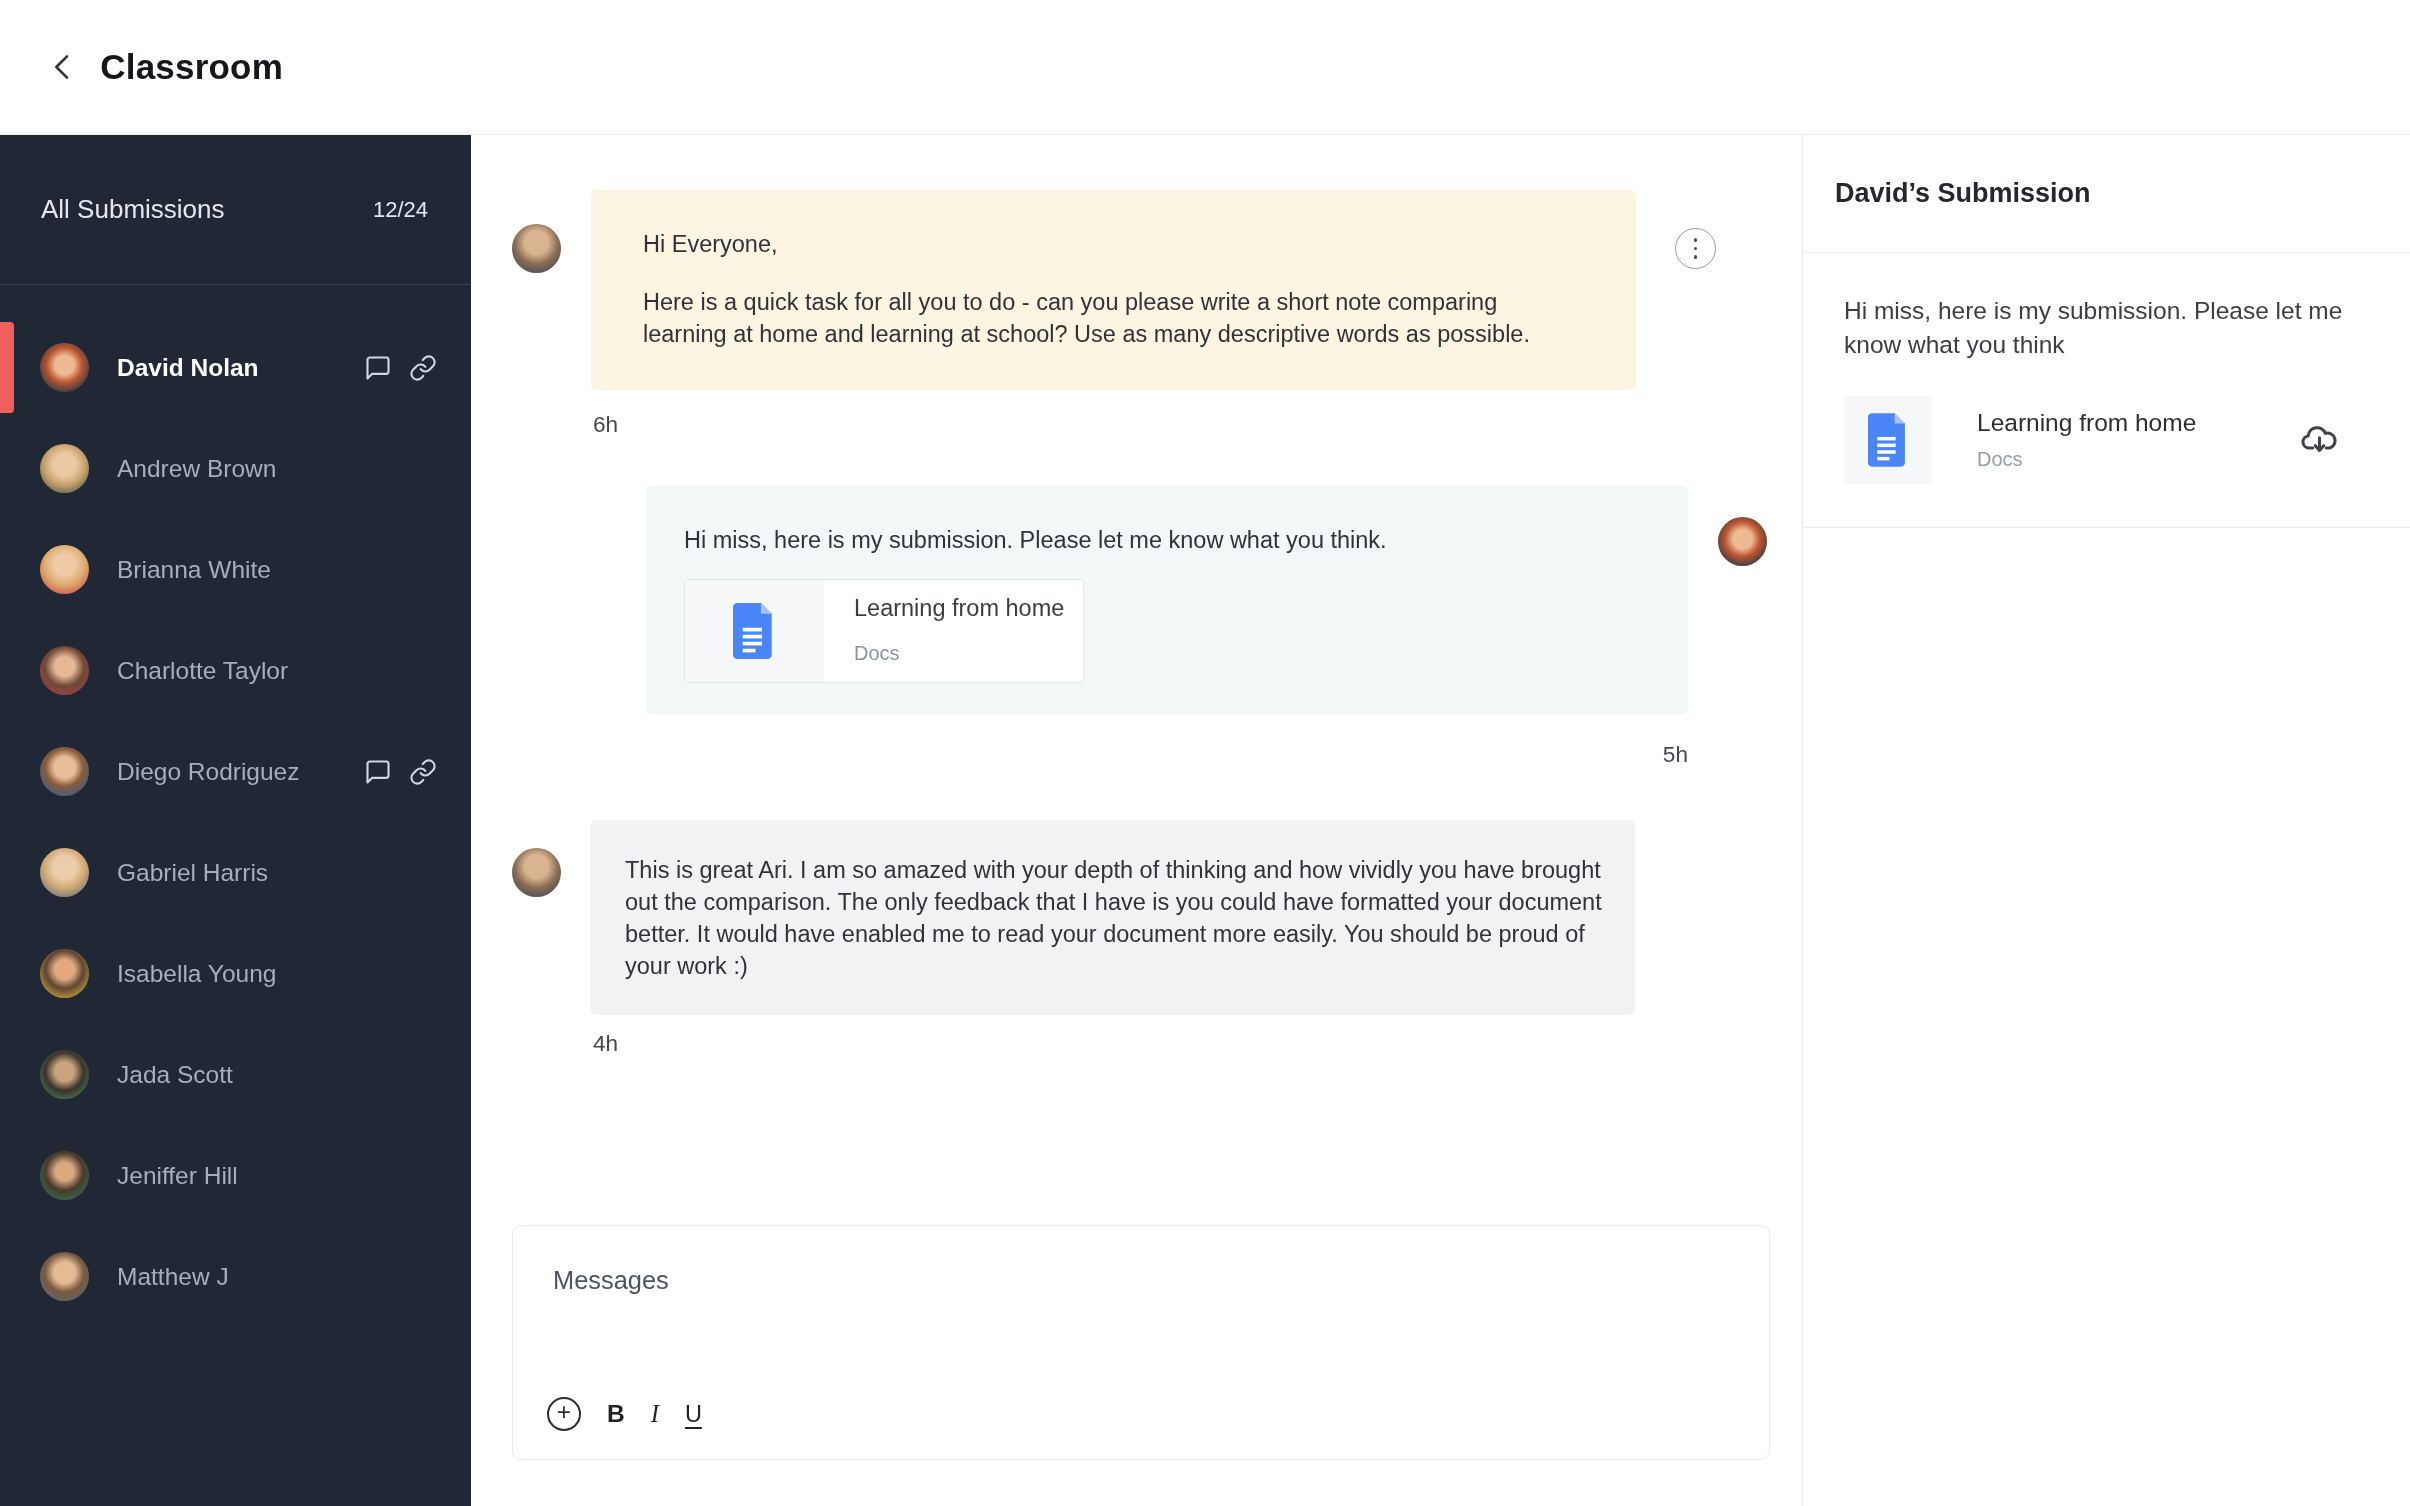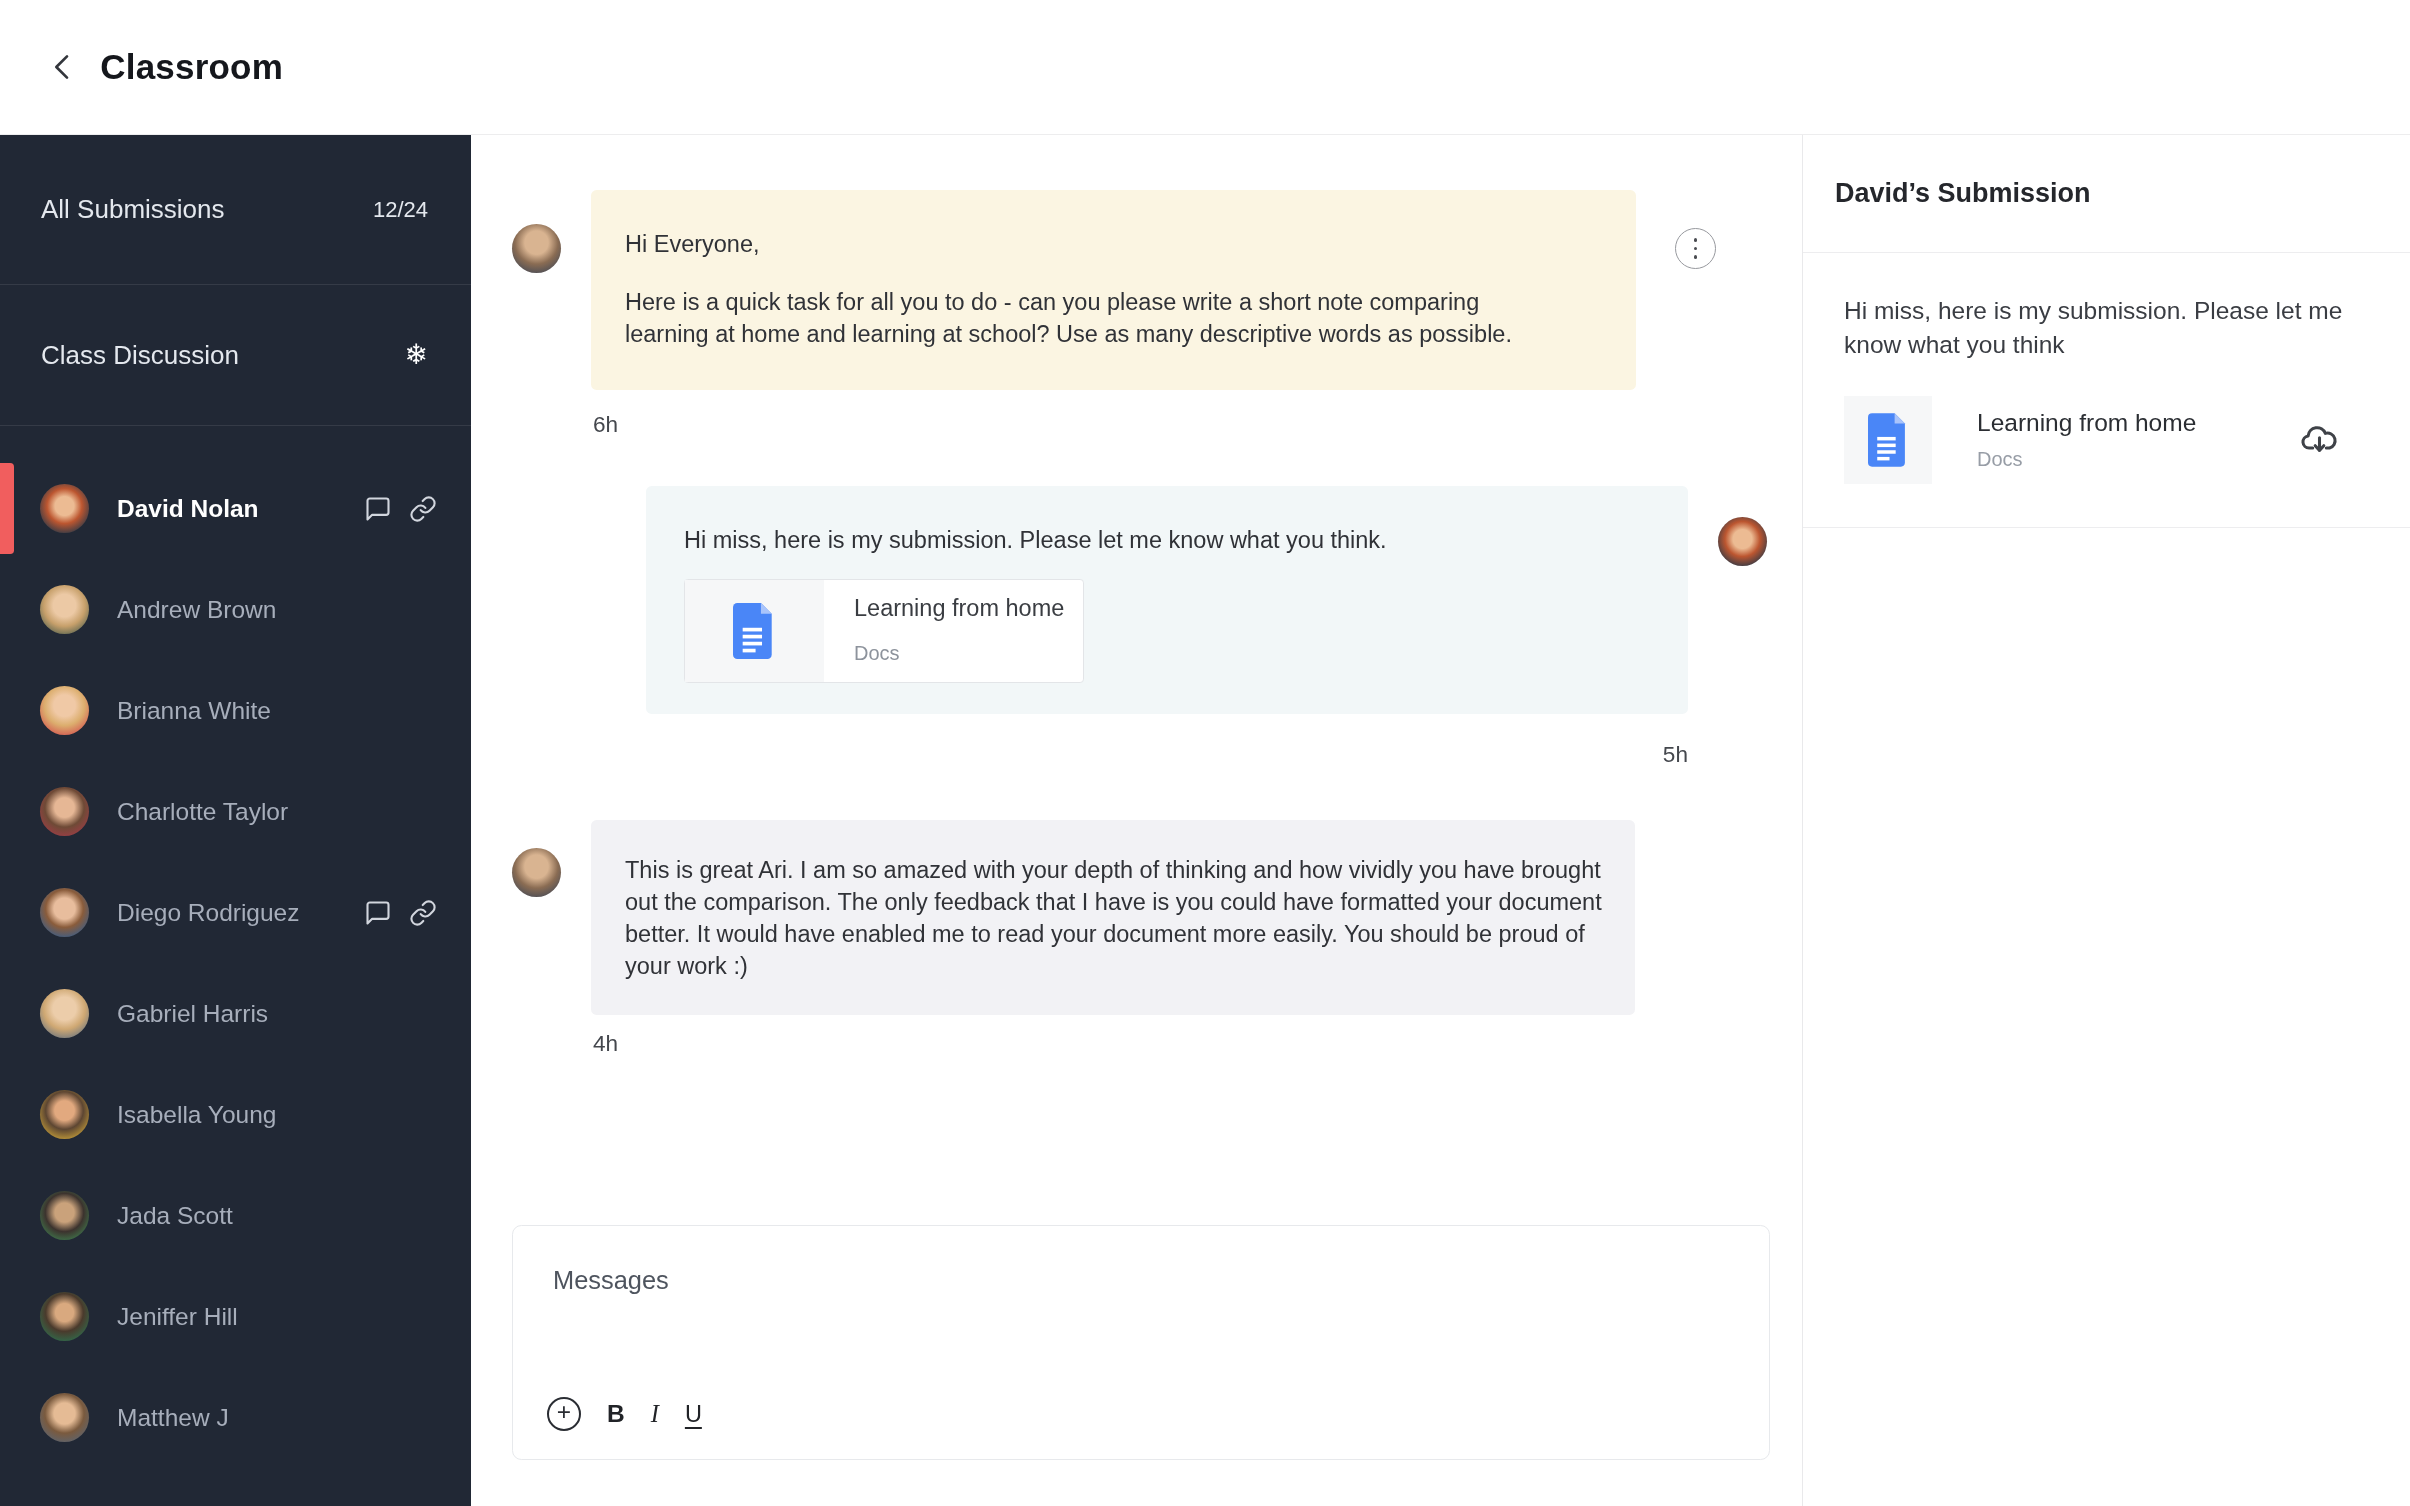--- a/index.html
+++ b/index.html
@@ -46,21 +46,21 @@
   .av-diego    { background:radial-gradient(circle at 50% 42%, #e8bd9d 0 28%, #8a5c3b 50%, #3c5d86 82%); }
   .av-gabriel  { background:radial-gradient(circle at 50% 40%, #eccdaa 0 30%, #cfa873 54%, #6b757f 85%); }
   .av-isabella { background:radial-gradient(circle at 50% 42%, #e2a97f 0 26%, #5d4632 50%, #caa23a 84%); }
   .av-jada     { background:radial-gradient(circle at 50% 44%, #caa27b 0 26%, #3c332e 52%, #3f7d4e 84%); }
   .av-jeniffer { background:radial-gradient(circle at 50% 42%, #d9a97f 0 24%, #4a3a2c 50%, #31694a 80%); }
   .av-matthew  { background:radial-gradient(circle at 50% 42%, #e5bb95 0 28%, #7a5a3e 52%, #5b6470 84%); }
 
   
   .main { position:relative; width:1331px; flex:none; background:#fff; }
   .msg { position:absolute; border-radius:5.6px; font-size:23.5px; line-height:32px; color:#303237; }
-  .msg--task { left:120px; top:55px; width:1045px; height:200px; background:#fbf5e2; padding:38px 34px; }
+  .msg--task { left:120px; top:55px; width:1045px; height:200px; background:#fbf5e2; padding:38px 52px; }
   .msg--task .para2 { margin-top:26px; width:927px; }
   .msg--reply { left:175px; top:351px; width:1042px; height:228px; background:#f2f7f8; padding:38px; }
   .msg--feedback { left:120px; top:685px; width:1044px; height:195px; background:#f2f2f5; padding:34px; }
   .msg--feedback p { width:979px; }
   .chat-avatar { position:absolute; width:49px; height:49px; border-radius:50%; }
   .chat-avatar.a1 { left:41px; top:89px; }
   .chat-avatar.a2 { left:1247px; top:382px; }
   .chat-avatar.a3 { left:41px; top:713px; }
   .time { position:absolute; font-size:22.6px; color:#44474d; }
   .t1 { left:122px; top:277px; }
@@ -124,24 +124,20 @@
     </button>
     <div class="page-title">Classroom</div>
   </div>
 
   <div class="cols">
 
     <div class="sidebar">
       <div class="side-sec">
         <span class="side-label">All Submissions</span>
         <span class="side-count">12/24</span>
-      </div>
-      <div class="side-sec discussion">
-        <span class="side-label">Class Discussion</span>
-        <span class="snow">❄</span>
       </div>
 
       <div class="students">
 
         <div class="srow selected">
           <span class="accent"></span>
           <span class="avatar av-david"></span>
           <span class="sname">David Nolan</span>
           <span class="acts">
             <svg width="28" height="28" viewBox="0 0 24 24" fill="none" stroke="currentColor" stroke-width="1.8" stroke-linecap="round" stroke-linejoin="round">

